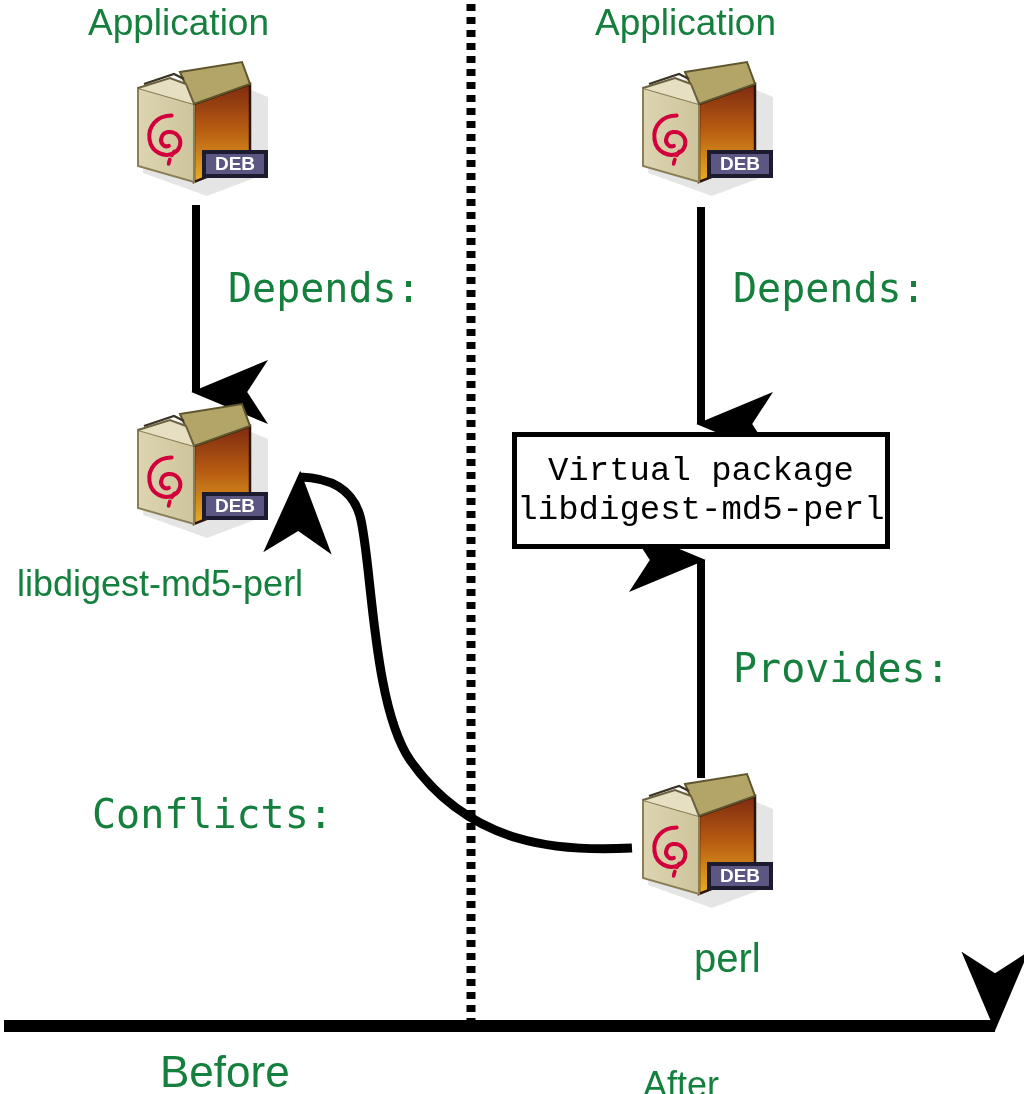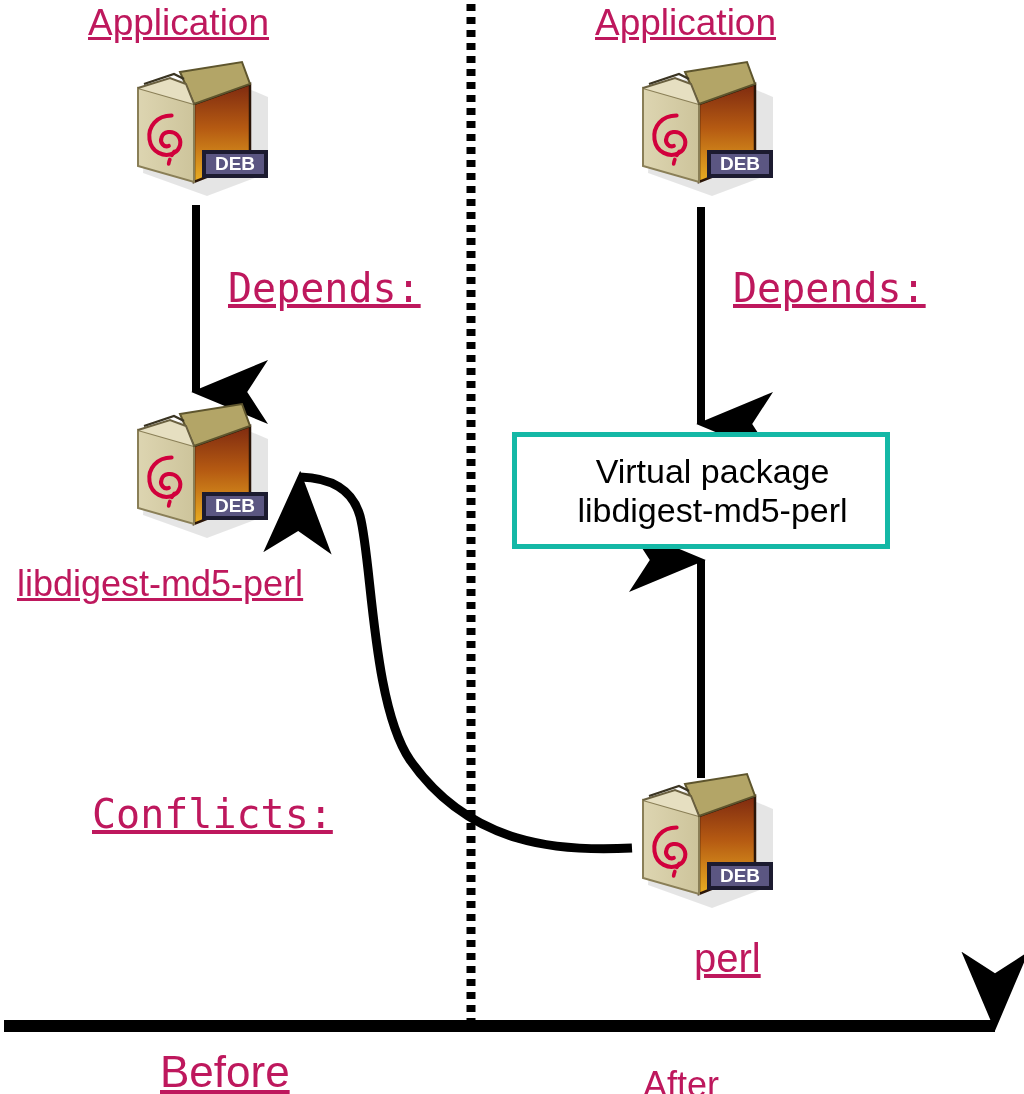--- a/index.html
+++ b/index.html
@@ -13,43 +13,41 @@
     width: 1024px;
     height: 1094px;
     background: #ffffff;
     overflow: hidden;
     font-family: "Liberation Sans", sans-serif;
     color: #000000;
   }
   .lbl {
     position: absolute;
     white-space: nowrap;
-    color: #be185d;
+    color: #15803d;
     line-height: 1;
-    text-decoration: underline;
   }
   .sans {
     font-family: "Liberation Sans", sans-serif;
   }
   .mono {
     font-family: "DejaVu Sans Mono", "Liberation Mono", monospace;
   }
   .vbox {
     position: absolute;
     box-sizing: border-box;
-    border: 5px solid #14b8a6;
+    border: 5px solid #000000;
     background: #fff;
     display: flex;
     flex-direction: column;
     align-items: center;
     justify-content: center;
     line-height: 1.12;
-    font-family: Liberation Sans, sans-serif;
+    font-family: Liberation Mono, monospace;
     font-size: 34px;
-    padding-left: 23px;
   }
   svg.layer {
     position: absolute;
     left: 0;
     top: 0;
     width: 1024px;
     height: 1094px;
     overflow: visible;
   }
   .pkg {
@@ -229,19 +227,20 @@
   <div class="lbl sans" style="left:595px; top:4px; font-size:37px;">Application</div>
 
   <div class="lbl mono" style="left:228px; top:268px; font-size:40px;">Depends:</div>
 
   <div class="lbl mono" style="left:733px; top:268px; font-size:40px;">Depends:</div>
 
   <div class="lbl sans" style="left:17px; top:566px; font-size:36px;">libdigest-md5-perl</div>
 
   <div class="lbl mono" style="left:92px; top:794px; font-size:40px;">Conflicts:</div>
 
+  <div class="lbl mono" style="left:733px; top:648px; font-size:40px;">Provides:</div>
 
   <div class="lbl sans" style="left:694px; top:938px; font-size:40px;">perl</div>
 
   <div class="lbl sans" style="left:160px; top:1050px; font-size:44px;">Before</div>
   <div class="lbl sans" style="left:643px; top:1050px; font-size:36px;margin-top:17px;">After</div>
 
 </div>
 
 </body></html>

